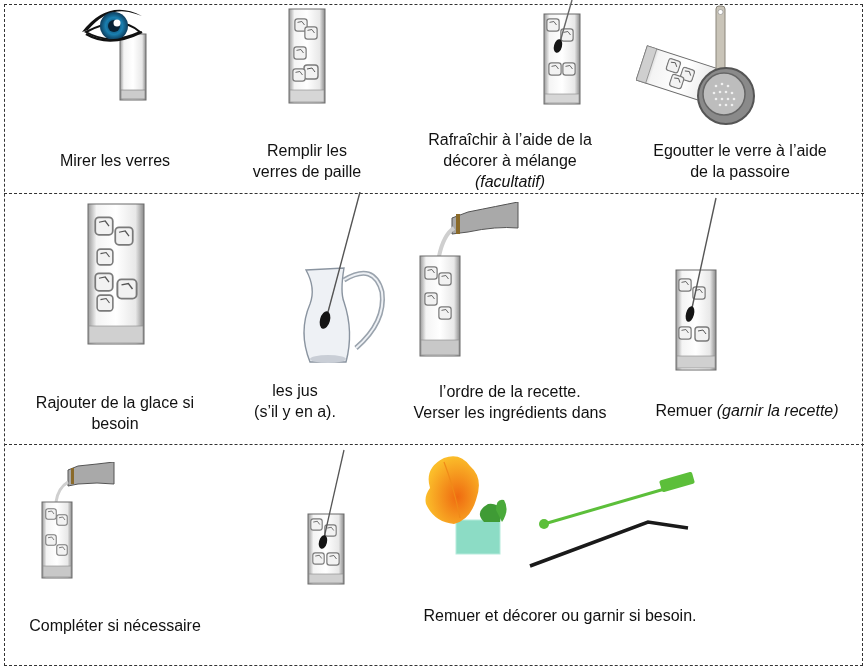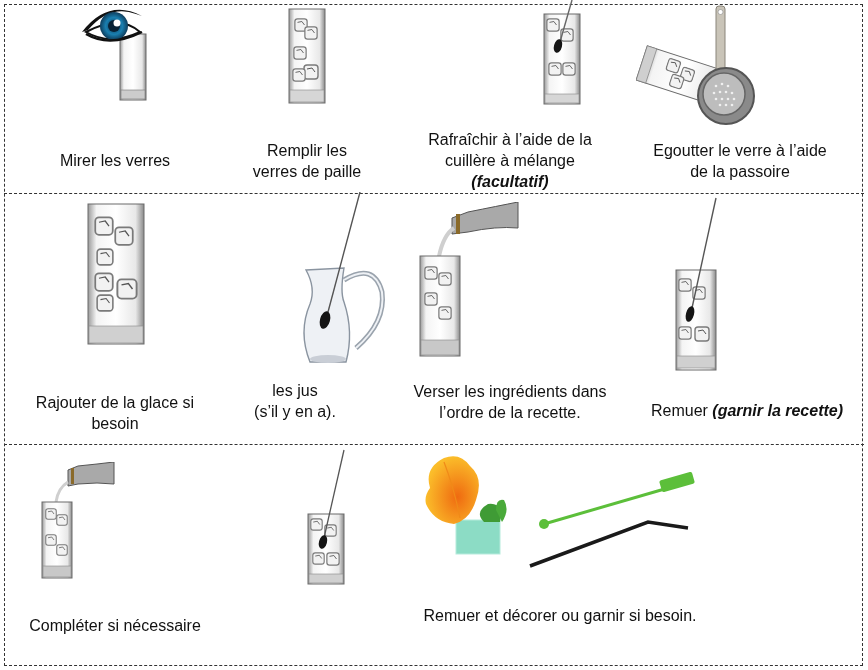--- a/index.html
+++ b/index.html
@@ -4,21 +4,21 @@
   <style>
     html, body { margin: 0; padding: 0; background: #ffffff; }
     body { width: 868px; height: 670px; position: relative; overflow: hidden;
            font-family: "Liberation Sans", sans-serif; color: #111; }
     .frame { position: absolute; left: 4px; top: 4px; width: 859px; height: 662px;
              border: 1px dashed #333; box-sizing: border-box; }
     .hline { position: absolute; left: 4px; width: 860px; height: 0;
              border-top: 1px dashed #333; }
     .cap { position: absolute; font-size: 16px; line-height: 21px; text-align: center;
            white-space: nowrap; }
-    .emph { font-weight: bold; font-style: italic; }
+    .emph { font-weight: normal; font-style: italic; }
     .illus { position: absolute; }
   </style>
 </head>
 <body>
 
 <div class="frame"></div>
 <div class="hline" style="top:193px"></div>
 <div class="hline" style="top:444px"></div>
 
 <svg width="0" height="0" style="position:absolute">
@@ -79,21 +79,21 @@
   <use href="#ice" x="6" y="18" width="14" height="14"></use>
   <use href="#ice" x="20" y="28" width="14" height="14"></use>
   <use href="#ice" x="8" y="62" width="14" height="14"></use>
   <use href="#ice" x="22" y="62" width="14" height="14"></use>
   <line x1="32" y1="0" x2="20" y2="42" stroke="#666" stroke-width="1.4"></line>
   <ellipse cx="18" cy="46" rx="4" ry="7" fill="#151515" transform="rotate(15 18 46)"></ellipse>
   <rect x="5" y="94" width="34" height="9" fill="#d6d6d6" stroke="#888" stroke-width="0.6"></rect>
 </svg>
 <div class="cap" style="left:400px;top:129px;width:220px">
   <div>Rafraîchir à l’aide de la</div>
-  <div>cuillère à mélange</div>
+  <div>décorer à mélange</div>
   <div class="emph">(facultatif)</div>
 </div>
 
 <svg class="illus" style="left:636px;top:4px" width="130" height="124" viewBox="0 0 130 124">
   <g transform="rotate(18 40 70)">
     <rect x="4" y="52" width="88" height="36" fill="url(#glassG)" stroke="#6a6a6a" stroke-width="1" transform="rotate(90 48 70) rotate(-90 48 70)"></rect>
     <rect x="4" y="52" width="10" height="36" fill="#cfcfcf" stroke="#777" stroke-width="0.6"></rect>
     <use href="#ice" x="28" y="56" width="14" height="14"></use>
     <use href="#ice" x="44" y="60" width="14" height="14"></use>
     <use href="#ice" x="36" y="70" width="14" height="14"></use>
@@ -157,22 +157,22 @@
   <rect x="38" y="12" width="4" height="20" fill="#8a6a2a"></rect>
   <path d="M36 26 Q24 34 20 60" fill="none" stroke="#cfcfcf" stroke-width="4"></path>
   <rect x="2" y="54" width="40" height="100" fill="url(#glassG)" stroke="#6a6a6a" stroke-width="1"></rect>
   <use href="#ice" x="6" y="64" width="14" height="14"></use>
   <use href="#ice" x="20" y="70" width="14" height="14"></use>
   <use href="#ice" x="6" y="90" width="14" height="14"></use>
   <use href="#ice" x="20" y="104" width="14" height="14"></use>
   <rect x="3" y="138" width="38" height="15" fill="#c8c8c8" stroke="#888" stroke-width="0.6"></rect>
 </svg>
 <div class="cap" style="left:390px;top:381px;width:240px">
+  <div>l’ordre de la recette.</div>
   <div>Verser les ingrédients dans</div>
-  <div>l’ordre de la recette.</div>
 </div>
 
 <svg class="illus" style="left:670px;top:196px" width="56" height="176" viewBox="0 0 56 176">
   <rect x="6" y="74" width="40" height="100" fill="url(#glassG)" stroke="#6a6a6a" stroke-width="1"></rect>
   <use href="#ice" x="8" y="82" width="14" height="14"></use>
   <use href="#ice" x="22" y="90" width="14" height="14"></use>
   <use href="#ice" x="8" y="130" width="14" height="14"></use>
   <use href="#ice" x="24" y="130" width="16" height="16"></use>
   <line x1="46" y1="2" x2="22" y2="112" stroke="#555" stroke-width="1.4"></line>
   <ellipse cx="20" cy="118" rx="4" ry="8" fill="#151515" transform="rotate(15 20 118)"></ellipse>

